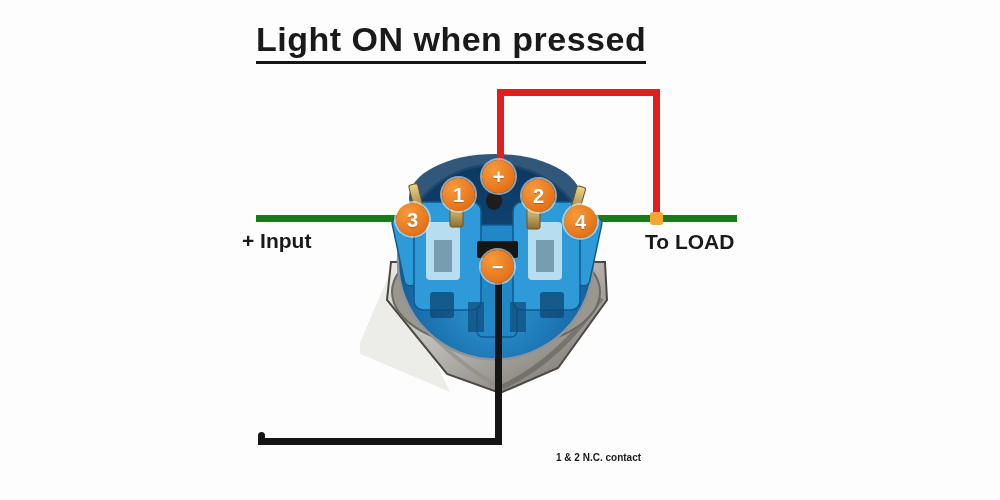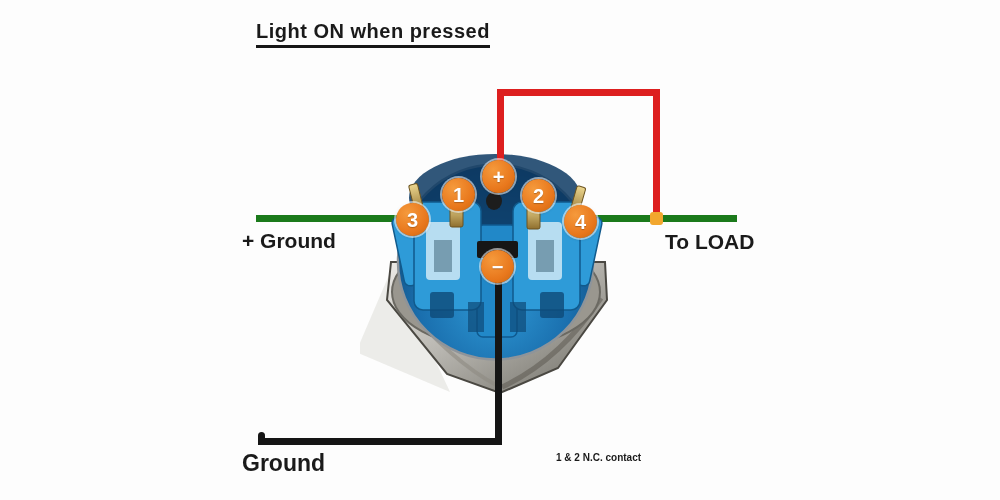--- a/index.html
+++ b/index.html
@@ -1,21 +1,21 @@
 <!DOCTYPE html>
 <html style="--wire_red: #dd1f1f; --wire_green: #1b7a1b; --wire_black: #151515; --terminal_orange: #e8771c; --junction_orange: #f2a72e; --switch_blue: #1c7ab8; --text_color: #1a1a1a;"><head>
 <meta charset="utf-8">
 <style>
   html,body{margin:0;padding:0;background:#fff;}
   .canvas{
     position:relative;width:1000px;height:500px;background:#fdfdfd;overflow:hidden;
     font-family:"Liberation Sans","DejaVu Sans",sans-serif;color:var(--text_color,#1a1a1a);
   }
   .title{
-    position:absolute;left:256px;top:20px;font-size:20px;font-weight:bold;
+    position:absolute;left:256px;top:20px;font-size:34px;font-weight:bold;
     letter-spacing:.5px;border-bottom:3px solid #161616;padding-bottom:2px;white-space:nowrap;
   }
   .wire{position:absolute;}
   .wire.green{background:var(--wire_green,#1b7a1b);left:256px;top:215px;width:481px;height:7px;z-index:1;}
   .wire.red{background:var(--wire_red,#dd1f1f);z-index:3;}
   .red-left{left:497px;top:89px;width:7px;height:88px;}
   .red-top{left:497px;top:89px;width:163px;height:7px;}
   .red-right{left:653px;top:89px;width:7px;height:133px;}
   .junction{
     position:absolute;left:650px;top:212px;width:13px;height:13px;border-radius:3px;
@@ -34,21 +34,21 @@
     line-height:1;text-shadow:0 1px 1px rgba(0,0,0,.25);
   }
   .t3{left:396px;top:203px;}
   .t1{left:442px;top:178px;}
   .tplus{left:482px;top:160px;}
   .t2{left:522px;top:179px;}
   .t4{left:564px;top:205px;}
   .tminus{left:481px;top:250px;}
   .lbl{position:absolute;font-weight:bold;white-space:nowrap;z-index:4;}
   .lbl-input{left:242px;top:229px;font-size:21px;}
-  .lbl-load{left:645px;top:230px;font-size:21px;margin-left:20px;}
+  .lbl-load{left:645px;top:230px;font-size:21px;}
   .lbl-ground{left:242px;top:450px;font-size:23px;}
   .notes{position:absolute;left:556px;top:449px;font-size:10px;font-weight:bold;line-height:18px;z-index:4;}
 </style>
 </head>
 <body>
 
 <div class="canvas">
 
   <div class="title">Light ON when pressed</div>
 
@@ -119,21 +119,20 @@
   <div class="wire black black-horz"></div>
   <div class="wire black black-stub"></div>
 
   <div class="terminal t3">3</div>
   <div class="terminal t1">1</div>
   <div class="terminal tplus">+</div>
   <div class="terminal t2">2</div>
   <div class="terminal t4">4</div>
   <div class="terminal tminus">−</div>
 
-  <div class="lbl lbl-input">+ Ground</div>
+  <div class="lbl lbl-input">+ Input</div>
   <div class="lbl lbl-load">To LOAD</div>
-  <div class="lbl lbl-ground">Ground</div>
 
   <div class="notes">
     <div>1 &amp; 2 N.C. contact</div>
   </div>
 
 </div>
 
 </body></html>

